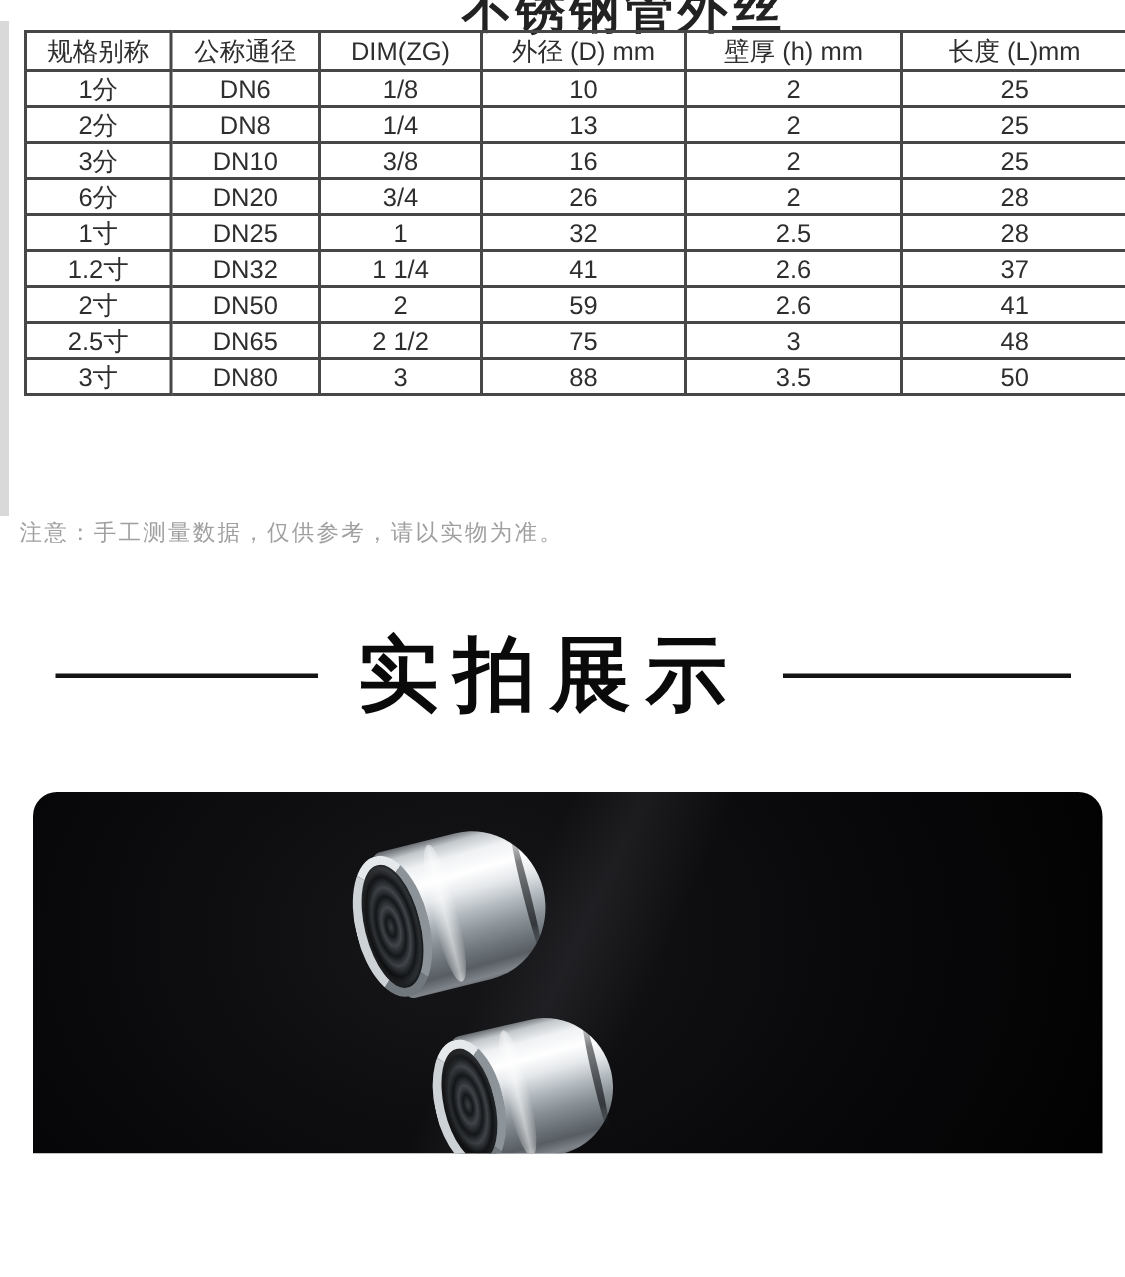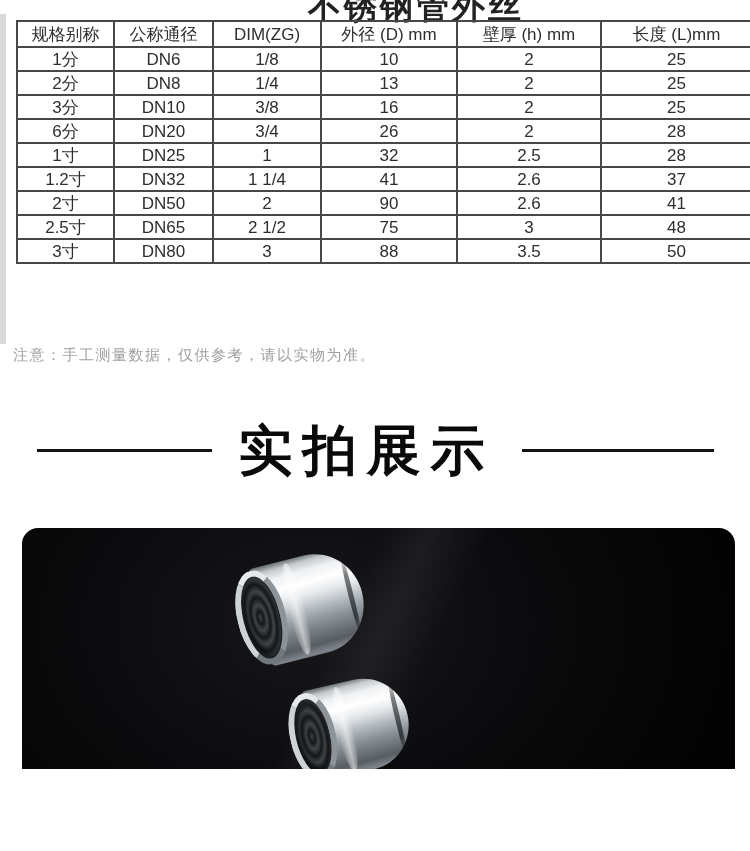--- a/index.html
+++ b/index.html
@@ -237,21 +237,21 @@
           <td>DN32</td>
           <td>1 1/4</td>
           <td>41</td>
           <td>2.6</td>
           <td>37</td>
         </tr>
         <tr>
           <td>2寸</td>
           <td>DN50</td>
           <td>2</td>
-          <td>90</td>
+          <td>59</td>
           <td>2.6</td>
           <td>41</td>
         </tr>
         <tr>
           <td>2.5寸</td>
           <td>DN65</td>
           <td>2 1/2</td>
           <td>75</td>
           <td>3</td>
           <td>48</td>

